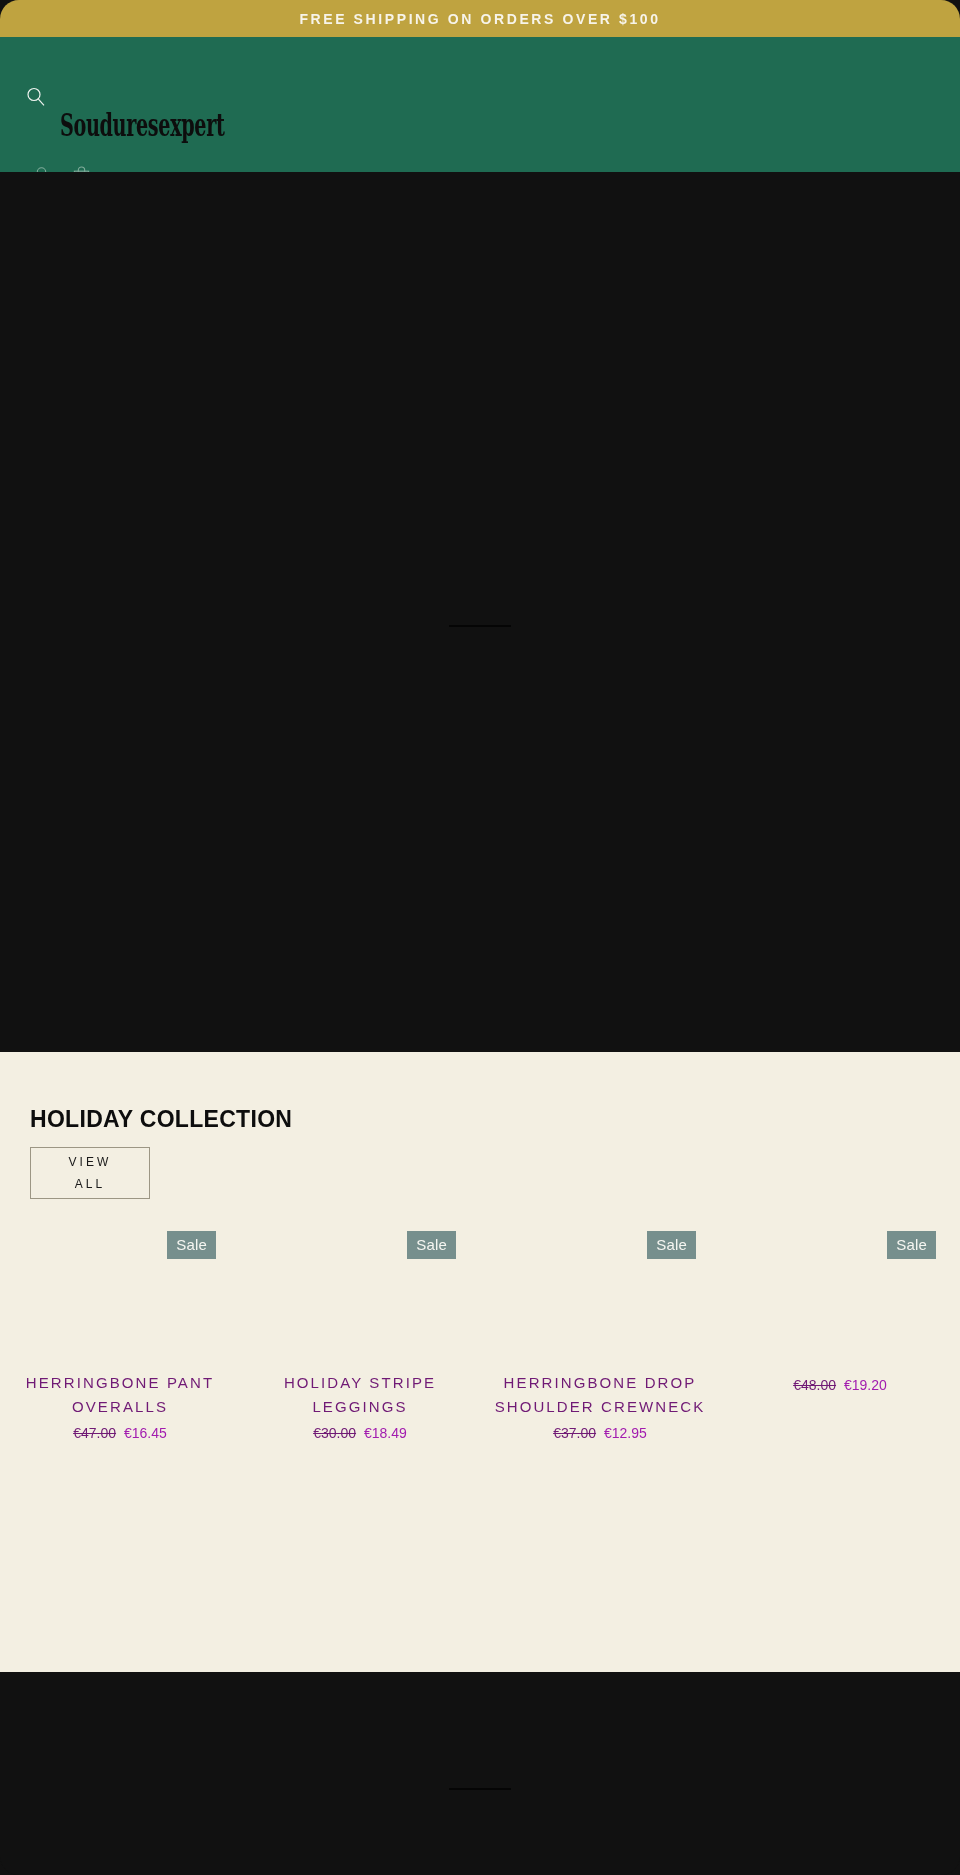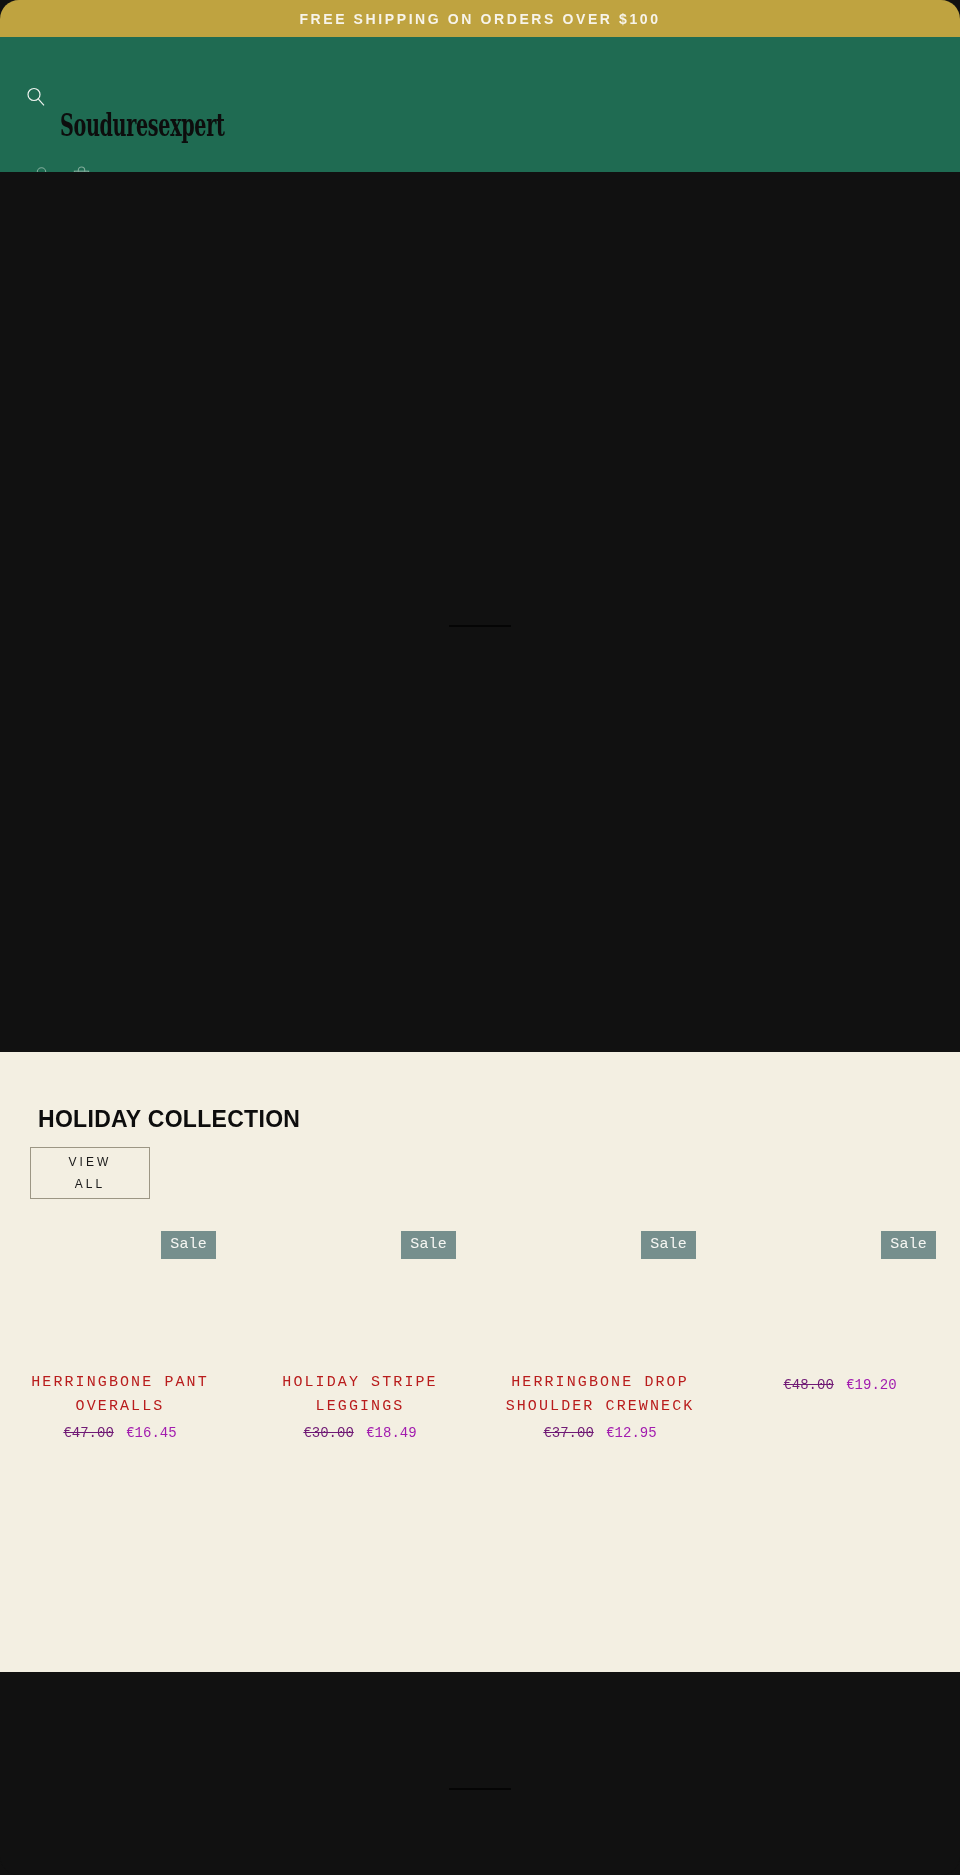--- a/index.html
+++ b/index.html
@@ -130,21 +130,20 @@
   }
   .collection-head {
     padding: 0 30px;
   }
   .collection-title {
     font-size: 23px;
     font-weight: bold;
     letter-spacing: 0.3px;
     color: #0d0d0d;
     line-height: 1;
-    margin-left: 8px;
   }
   .view-all-btn {
     margin-top: 16px;
     width: 120px;
     height: 52px;
     border: 1px solid #9c9684;
     background: transparent;
     display: flex;
     flex-direction: column;
     align-items: center;
@@ -154,21 +153,20 @@
     color: #1a1a1a;
     font-family: "Liberation Sans", sans-serif;
     cursor: pointer;
     line-height: 22px;
   }
 
   .product-grid {
     margin-top: 22px;
     display: flex;
     width: 960px;
-    font-family: Liberation Mono, monospace;
   }
   .product-card {
     width: 25%;
     position: relative;
     padding: 0 10px;
     display: flex;
     flex-direction: column;
   }
   .product-media {
     position: relative;
@@ -182,21 +180,21 @@
     color: #f6f6f2;
     font-size: 15px;
     line-height: 1;
     padding: 6px 9px 7px 9px;
     letter-spacing: 0.2px;
   }
   .product-title {
     text-align: center;
     font-size: 15px;
     letter-spacing: 2.1px;
-    color: #b91c1c;
+    color: #701a75;
     line-height: 24px;
     text-decoration: none;
     cursor: pointer;
     display: block;
   }
   .product-price {
     text-align: center;
     margin-top: 3px;
     font-size: 14px;
     color: #2b2b2b;

